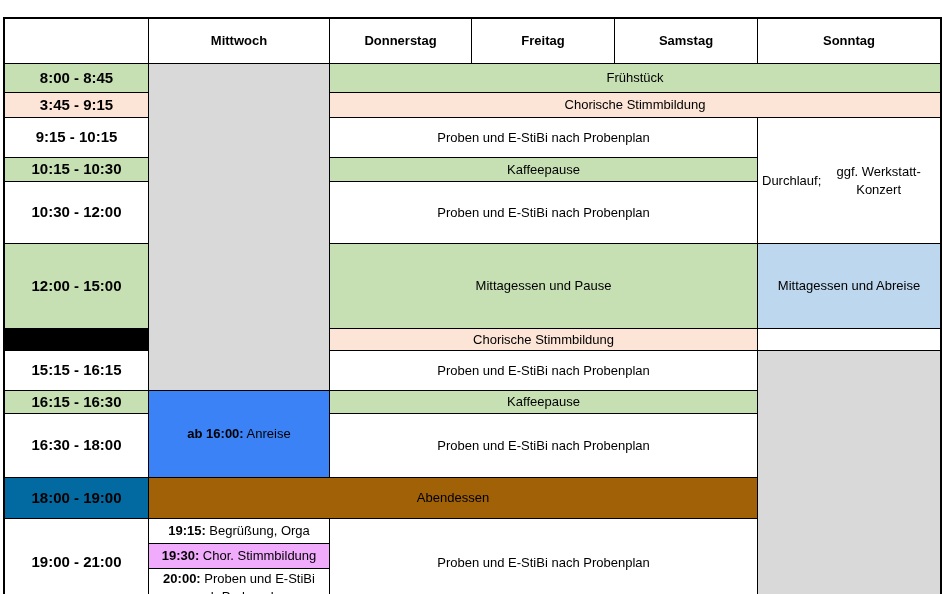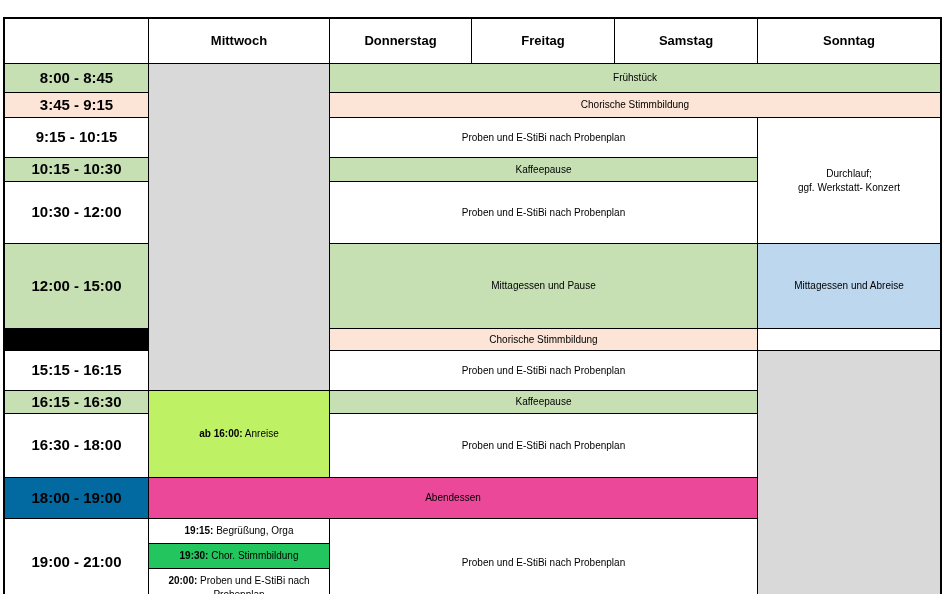--- a/index.html
+++ b/index.html
@@ -21,36 +21,36 @@
     background: #000000;
     border: 2px solid #000000;
     width: fit-content;
   }
   .cell {
     background: #ffffff;
     display: flex;
     align-items: center;
     justify-content: center;
     text-align: center;
-    font-size: 10px;
+    font-size: 13px;
     line-height: 1.35;
     padding: 1px 4px;
     box-sizing: border-box;
     overflow: hidden;
   }
   .hdr {
     font-weight: bold;
     font-size: 13px;
   }
   .time {
     font-weight: bold;
     font-size: 15px;
   }
   .b { font-weight: bold; }
-  .stack { flex-direction: column; }
+  .stack { flex-direction: row; }
 </style>
 </head>
 <body>
 
 <div class="sheet">
   <div class="grid">
 
     <div class="cell hdr" style="grid-area:1/1/2/2"></div>
     <div class="cell hdr" style="grid-area:1/2/2/3">Mittwoch</div>
     <div class="cell hdr" style="grid-area:1/3/2/4">Donnerstag</div>
@@ -64,27 +64,27 @@
     <div class="cell time" style="grid-area: 5 / 1 / 6 / 2; background-color: rgb(198, 224, 180);">10:15 - 10:30</div>
     <div class="cell time" style="grid-area:6/1/7/2">10:30 - 12:00</div>
     <div class="cell time" style="grid-area: 7 / 1 / 8 / 2; background-color: rgb(198, 224, 180);">12:00 - 15:00</div>
     <div class="cell time" style="grid-area:9/1/10/2">15:15 - 16:15</div>
     <div class="cell time" style="grid-area: 10 / 1 / 11 / 2; background-color: rgb(198, 224, 180);">16:15 - 16:30</div>
     <div class="cell time" style="grid-area:11/1/12/2">16:30 - 18:00</div>
     <div class="cell time" style="grid-area: 12 / 1 / 13 / 2; background-color: #0369a1;">18:00 - 19:00</div>
     <div class="cell time" style="grid-area:13/1/16/2">19:00 - 21:00</div>
 
     <div class="cell" style="grid-area: 2 / 2 / 10 / 3; background-color: rgb(217, 217, 217);"></div>
-    <div class="cell" style="grid-area: 10 / 2 / 12 / 3; background-color: #bef264; text-align: right;">
+    <div class="cell" style="grid-area: 10 / 2 / 12 / 3; background-color: #3b82f6; text-align: right;">
         <span><span class="b">ab 16:00:</span><span> Anreise</span></span>
       </div>
     <div class="cell" style="grid-area:13/2/14/3">
         <span><span class="b">19:15:</span><span> Begrüßung, Orga</span></span>
       </div>
-    <div class="cell" style="grid-area: 14 / 2 / 15 / 3; background-color: #22c55e;">
+    <div class="cell" style="grid-area: 14 / 2 / 15 / 3; background-color: #f0abfc;">
         <span><span class="b">19:30:</span><span> Chor. Stimmbildung</span></span>
       </div>
     <div class="cell" style="grid-area:15/2/16/3">
         <span><span class="b">20:00:</span><span> Proben und E-StiBi nach Probenplan</span></span>
       </div>
 
     <div class="cell" style="grid-area: 2 / 3 / 3 / 7; background-color: rgb(198, 224, 180);">Frühstück</div>
     <div class="cell" style="grid-area: 3 / 3 / 4 / 7; background-color: rgb(252, 228, 214);">Chorische Stimmbildung</div>
 
     <div class="cell" style="grid-area:4/3/5/6">Proben und E-StiBi nach Probenplan</div>
@@ -101,18 +101,18 @@
 
     <div class="cell" style="grid-area: 8 / 3 / 9 / 6; background-color: rgb(252, 228, 214);">Chorische Stimmbildung</div>
     <div class="cell" style="grid-area:8/6/9/7"></div>
 
     <div class="cell" style="grid-area:9/3/10/6">Proben und E-StiBi nach Probenplan</div>
     <div class="cell" style="grid-area: 9 / 6 / 16 / 7; background-color: rgb(217, 217, 217);"></div>
 
     <div class="cell" style="grid-area: 10 / 3 / 11 / 6; background-color: rgb(198, 224, 180);">Kaffeepause</div>
     <div class="cell" style="grid-area:11/3/12/6">Proben und E-StiBi nach Probenplan</div>
 
-    <div class="cell" style="grid-area: 12 / 2 / 13 / 6; background-color: #ec4899;">Abendessen</div>
+    <div class="cell" style="grid-area: 12 / 2 / 13 / 6; background-color: #a16207;">Abendessen</div>
 
     <div class="cell" style="grid-area:13/3/16/6">Proben und E-StiBi nach Probenplan</div>
 
   </div>
 </div>
 
 </body></html>

